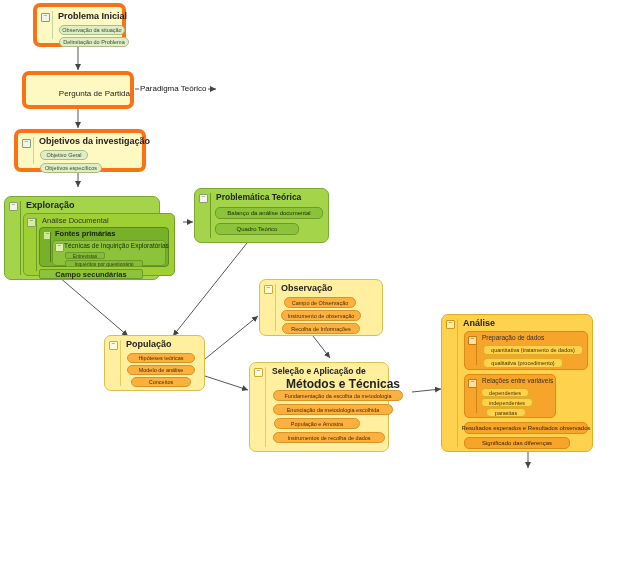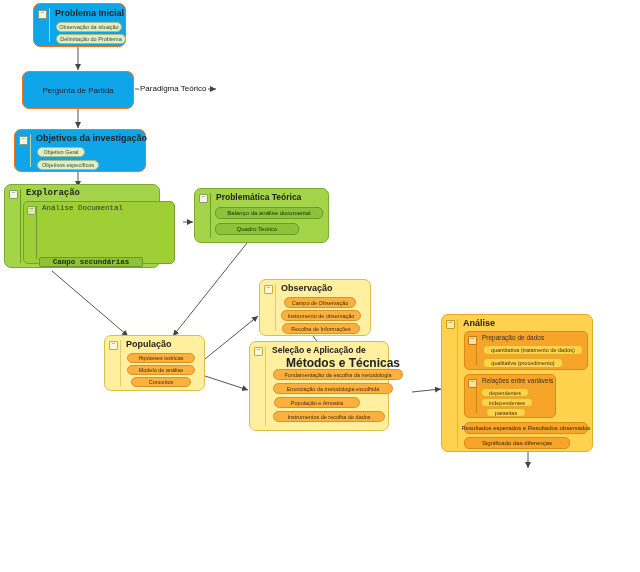--- a/index.html
+++ b/index.html
@@ -51,21 +51,21 @@
   .pill {
     position: absolute;
     box-sizing: border-box;
     border-radius: 9px;
     display: flex; align-items: center; justify-content: center;
     white-space: nowrap;
     text-align: center;
   }
 
   
-  .g-outer { background: #0ea5e9; border: 1px solid #f97316; }
+  .g-outer { background: #fef9c3; border: 4px solid #f97316; }
   .g-outer .vbar { background: #c2d4a2; }
   .g-pill { background: #dfeec6; border: 1px solid #a9bb88; color: #3d4a2b; }
 
   .g-mid  { background: #a4d44a; border: 1px solid #7aa832; }
   .g-mid .vbar { background: #7aa832; }
   .g-mid2 { background: #9ed036; border: 1px solid #76a02b; }
   .g-mid3 { background: #79b02a; border: 1px solid #5d8a1f; }
   .g-mid4 { background: #8cc33a; border: 1px solid #6b9a28; }
   .g-in-pill { background: #86bb36; border: 1px solid #6b9a28; color: #2f4512; }
   .g-sec-pill { background: #8cc33a; border: 1px solid #6b9a28; color: #203008; }
@@ -140,76 +140,88 @@
 
   <div class="node g-outer" style="left:33px; top:3px; width:93px; height:44px;">
     <div class="tog" style="left:4px; top:6px;"></div>
     <div class="vbar" style="left:15px;"></div>
     <div class="title" style="left:21px; top:4px; font-size:9px;">Problema Inicial</div>
     <div class="pill g-pill" style="left:22px; top:18px; width:66px; height:10px; font-size:5.5px;">Observação da situação</div>
     <div class="pill g-pill" style="left:22px; top:30px; width:70px; height:10px; font-size:5.5px;">Delimitação do Problema</div>
   </div>
 
   <div class="node g-outer" style="left:22px; top:71px; width:112px; height:38px;">
-    <div class="title" style="left:0; right:0; top:14px; text-align:center; font-size:8px; font-weight:normal;">Pergunta de Partida</div>
+    <div class="title" style="left:0; right:0; top:14px; text-align:right; font-size:8px; font-weight:normal;">Pergunta de Partida</div>
   </div>
 
   <div class="edge-label" style="left:139px; top:84px;">Paradigma Teórico</div>
 
 
   <div class="node g-outer" style="left:14px; top:129px; width:132px; height:43px;">
     <div class="tog" style="left:4px; top:6px;"></div>
     <div class="vbar" style="left:15px;"></div>
     <div class="title" style="left:21px; top:3px; font-size:9px;">Objetivos da investigação</div>
     <div class="pill g-pill" style="left:22px; top:17px; width:48px; height:10px; font-size:5.5px;">Objetivo Geral</div>
     <div class="pill g-pill" style="left:22px; top:30px; width:62px; height:10px; font-size:5.5px;">Objetivos específicos</div>
   </div>
 
-  <div class="node g-mid" style="left:4px; top:184px; width:156px; height:84px;font-family:Liberation Mono, monospace;">
+  <div class="node g-mid" style="left:4px; top:196px; width:156px; height:84px;">
     <div class="tog" style="left:4px; top:5px;"></div>
     <div class="vbar" style="left:15px; background:#6f9c26;"></div>
     <div class="title" style="left:21px; top:3px; font-size:9px;">Exploração</div>
 
     <div class="node g-mid2" style="left:18px; top:16px; width:152px; height:63px; border-radius:5px;">
       <div class="tog" style="left:3px; top:4px; background:#d6ee9f;"></div>
       <div class="vbar" style="left:12px; background:#6f9c26;"></div>
       <div class="subtitle" style="left:18px; top:2px; font-size:7.5px;">Análise Documental</div>
 
+      <div class="node g-mid3" style="left:15px; top:13px; width:130px; height:40px; border-radius:4px;">
+        <div class="tog" style="left:3px; top:3px; background:#cde89a;"></div>
+        <div class="vbar" style="left:10px; background:#4f7a18;"></div>
+        <div class="title" style="left:15px; top:1px; font-size:7.5px; color:#132206;">Fontes primárias</div>
+
+        <div class="node g-mid4" style="left:12px; top:12px; width:114px; height:26px; border-radius:4px;">
+          <div class="tog" style="left:2px; top:2px; background:#dff0b2;"></div>
+          <div class="subtitle" style="left:11px; top:1px; font-size:6.5px; color:#1a2c07;">Técnicas de Inquirição Exploratórias</div>
+          <div class="pill g-in-pill" style="left:12px; top:11px; width:40px; height:7px; font-size:5px; border-radius:2px;">Entrevistas</div>
+          <div class="pill g-in-pill" style="left:12px; top:19px; width:78px; height:7px; font-size:5px; border-radius:2px;">Inquéritos por questionário</div>
+        </div>
+      </div>
 
       <div class="pill g-sec-pill" style="left:15px; top:55px; width:104px; height:10px; font-size:7.5px; font-weight:bold; border-radius:2px;">Campo secundárias</div>
     </div>
   </div>
 
   <div class="node g-mid" style="left:194px; top:188px; width:135px; height:55px;">
     <div class="tog" style="left:4px; top:5px;"></div>
     <div class="vbar" style="left:15px; background:#6f9c26;"></div>
     <div class="title" style="left:21px; top:3px; font-size:8.5px;">Problemática Teórica</div>
     <div class="pill g-sec-pill" style="left:20px; top:18px; width:108px; height:12px; font-size:6px; border-radius:5px;">Balanço da análise documental</div>
     <div class="pill g-sec-pill" style="left:20px; top:34px; width:84px; height:12px; font-size:6px; border-radius:5px;">Quadro Teórico</div>
   </div>
 
-  <div class="node y-outer" style="left:259px; top:279px; width:112px; height:57px;">
+  <div class="node y-outer" style="left:259px; top:279px; width:124px; height:57px;">
     <div class="tog" style="left:4px; top:5px; background:#fff9d8; border-color:#c9ab3c;"></div>
     <div class="vbar" style="left:15px;"></div>
     <div class="title" style="left:21px; top:3px; font-size:9px;">Observação</div>
     <div class="pill y-pill" style="left:24px; top:17px; width:72px; height:11px; font-size:5.5px;">Campo de Observação</div>
     <div class="pill y-pill" style="left:21px; top:30px; width:80px; height:11px; font-size:5.5px;">Instrumento de observação</div>
     <div class="pill y-pill" style="left:22px; top:43px; width:78px; height:11px; font-size:5.5px;">Recolha de Informações</div>
   </div>
 
   <div class="node y-outer" style="left:104px; top:335px; width:101px; height:56px;">
     <div class="tog" style="left:4px; top:5px; background:#fff9d8; border-color:#c9ab3c;"></div>
     <div class="vbar" style="left:15px;"></div>
     <div class="title" style="left:21px; top:3px; font-size:9px;">População</div>
     <div class="pill y-pill" style="left:22px; top:17px; width:68px; height:10px; font-size:5.5px;">Hipóteses teóricas</div>
     <div class="pill y-pill" style="left:22px; top:29px; width:68px; height:10px; font-size:5.5px;">Modelo de análise</div>
     <div class="pill y-pill" style="left:26px; top:41px; width:60px; height:10px; font-size:5.5px;">Conceitos</div>
   </div>
 
-  <div class="node y-outer" style="left:249px; top:341px; width:140px; height:90px;">
+  <div class="node y-outer" style="left:249px; top:362px; width:140px; height:90px;">
     <div class="tog" style="left:4px; top:5px; background:#fff9d8; border-color:#c9ab3c;"></div>
     <div class="vbar" style="left:15px;"></div>
     <div class="title" style="left:22px; top:3px; font-size:8.5px;">Seleção e Aplicação de</div>
     <div class="title" style="left:36px; top:14px; font-size:12px;">Métodos e Técnicas</div>
     <div class="pill y-pill" style="left:23px; top:27px; width:130px; height:11px; font-size:5.5px;">Fundamentação da escolha da metodologia</div>
     <div class="pill y-pill" style="left:23px; top:41px; width:120px; height:11px; font-size:5.5px;">Enunciação da metodologia escolhida</div>
     <div class="pill y-pill" style="left:24px; top:55px; width:86px; height:11px; font-size:5.5px;">População e Amostra</div>
     <div class="pill y-pill" style="left:23px; top:69px; width:112px; height:11px; font-size:5.5px;">Instrumentos de recolha de dados</div>
   </div>
 

